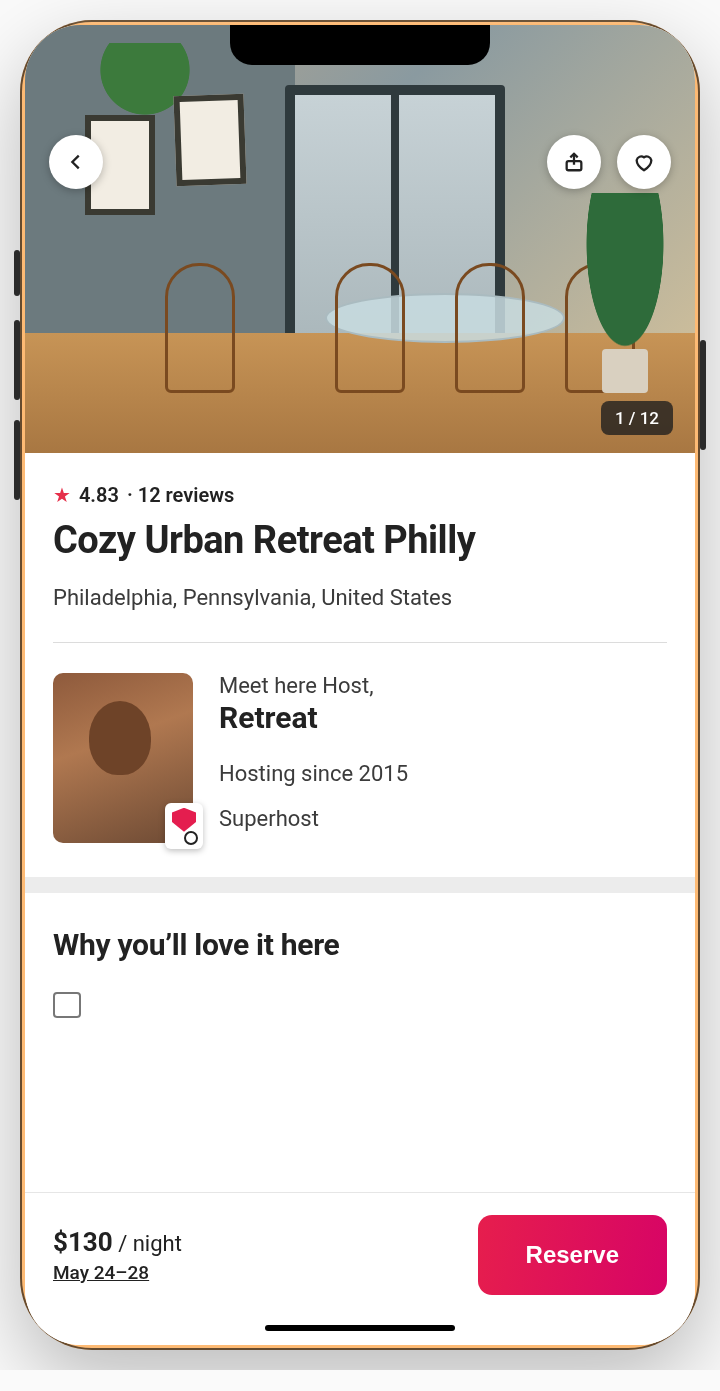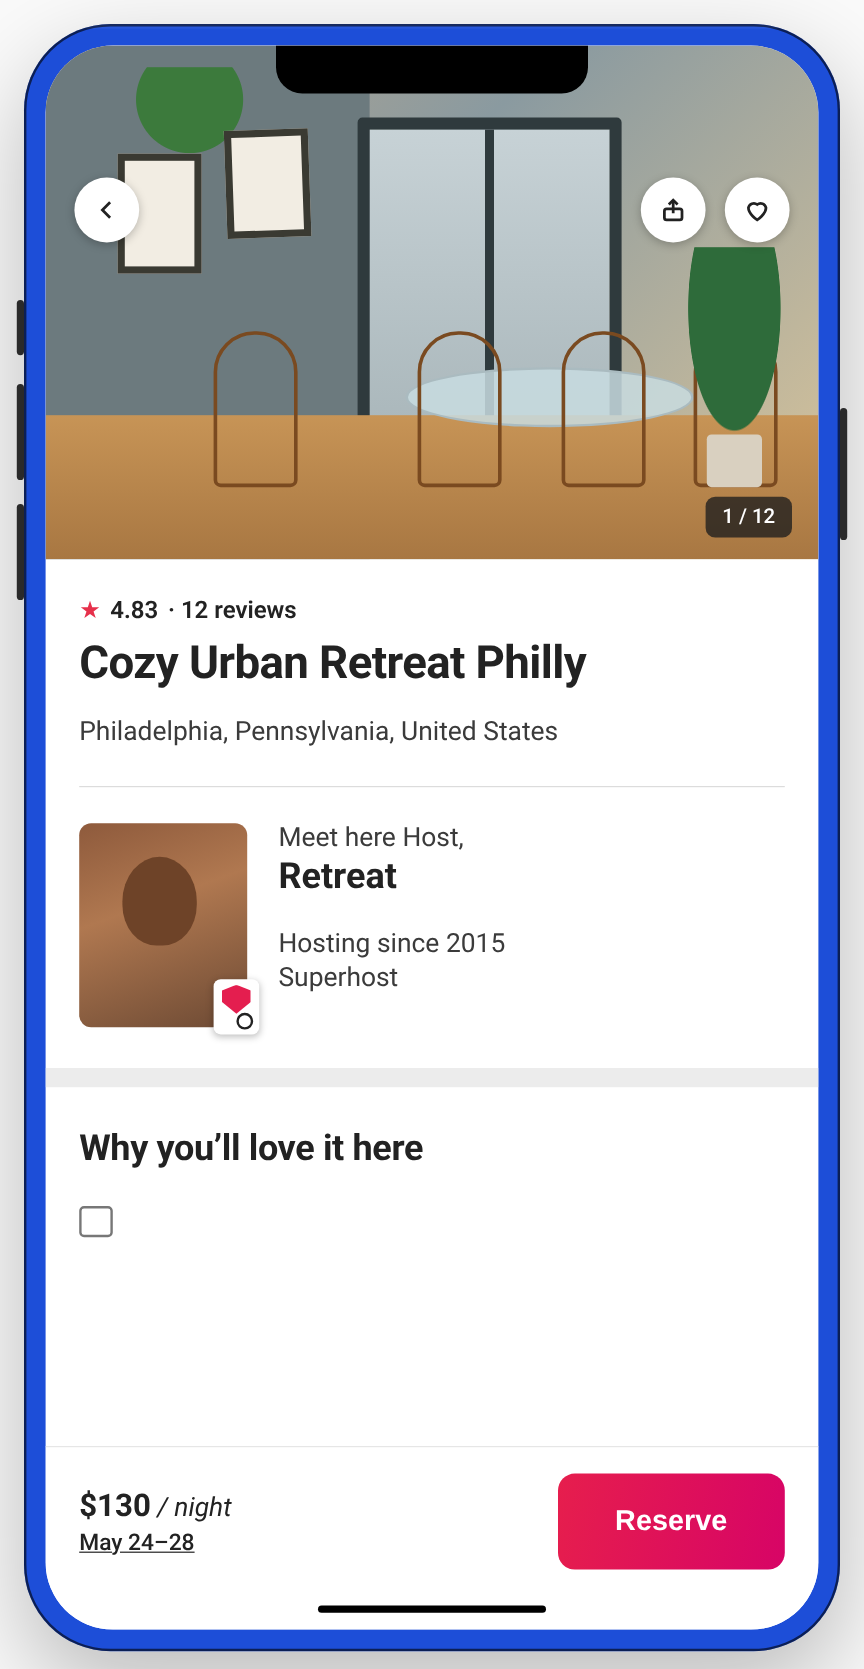--- a/index.html
+++ b/index.html
@@ -5,23 +5,23 @@
   * { box-sizing: border-box; margin: 0; padding: 0; }
   body {
     font-family: -apple-system, BlinkMacSystemFont, "Segoe UI", Roboto, Helvetica, Arial, sans-serif;
     background: #fafafa;
     display: flex;
     justify-content: center;
     padding: 20px 0;
   }
   .phone-frame {
     width: 680px;
-    background: #1d4ed8;
+    background: #fdba74;
     border-radius: 72px;
-    padding: 18px;
+    padding: 5px;
     box-shadow: 0 30px 80px rgba(0,0,0,0.25), 0 0 0 2px rgba(0,0,0,0.6) inset;
     position: relative;
   }
   .phone-frame::before {
     content:"";
     position:absolute;
     top:-4px; left:50px; right:50px; height:8px;
     background: rgba(255,255,255,0.05);
     border-radius: 4px;
   }
@@ -167,37 +167,37 @@
     clip-path: polygon(50% 0, 100% 20%, 100% 60%, 50% 100%, 0 60%, 0 20%);
   }
   .badge::after{
     content:""; position:absolute; bottom:4px; right:5px; width:10px; height:10px;
     border:2px solid #222; border-radius:50%;
   }
   .host-text { font-size:22px; color:#3b3b3b; }
   .host-text .meet { }
   .host-text .name { font-size:30px; font-weight:700; color:#222; margin-top:2px; }
   .host-text .since { margin-top:26px; }
-  .host-text .super { margin-top:4px; }
+  .host-text .super { margin-top:20px; }
 
   .section-gap { height:16px; background:#ececec; margin:34px -28px 0; }
   .love-title { font-size:30px; font-weight:700; color:#222; margin-top:34px; letter-spacing:-0.3px; }
   .love-item-placeholder {
     margin-top:30px; width:28px; height:26px; border:2px solid #777; border-radius:4px;
   }
 
   .bottom-bar {
     position:absolute; bottom:0; left:0; right:0;
     background:#fff; border-top:1px solid #e6e6e6;
     padding:22px 28px 50px;
     display:flex; align-items:center; justify-content:space-between;
   }
   .price-block { font-size:22px; color:#222; }
   .price-block .price { font-size:26px; font-weight:700; }
-  .price-block .unit { font-size:22px;font-style:italic; }
+  .price-block .unit { font-size:22px; }
   .price-block .dates { font-size:19px; text-decoration: underline; margin-top:4px; font-weight:500; }
   .reserve-btn {
     background: linear-gradient(100deg,#e61e4d 0%, #d70466 100%);
     color:#fff; font-size:24px; font-weight:600;
     border:none; border-radius:14px;
     padding:26px 48px;
   }
   .home-indicator {
     position:absolute; bottom:14px; left:50%; transform:translateX(-50%);
     width:190px; height:6px; background:#000; border-radius:4px;

